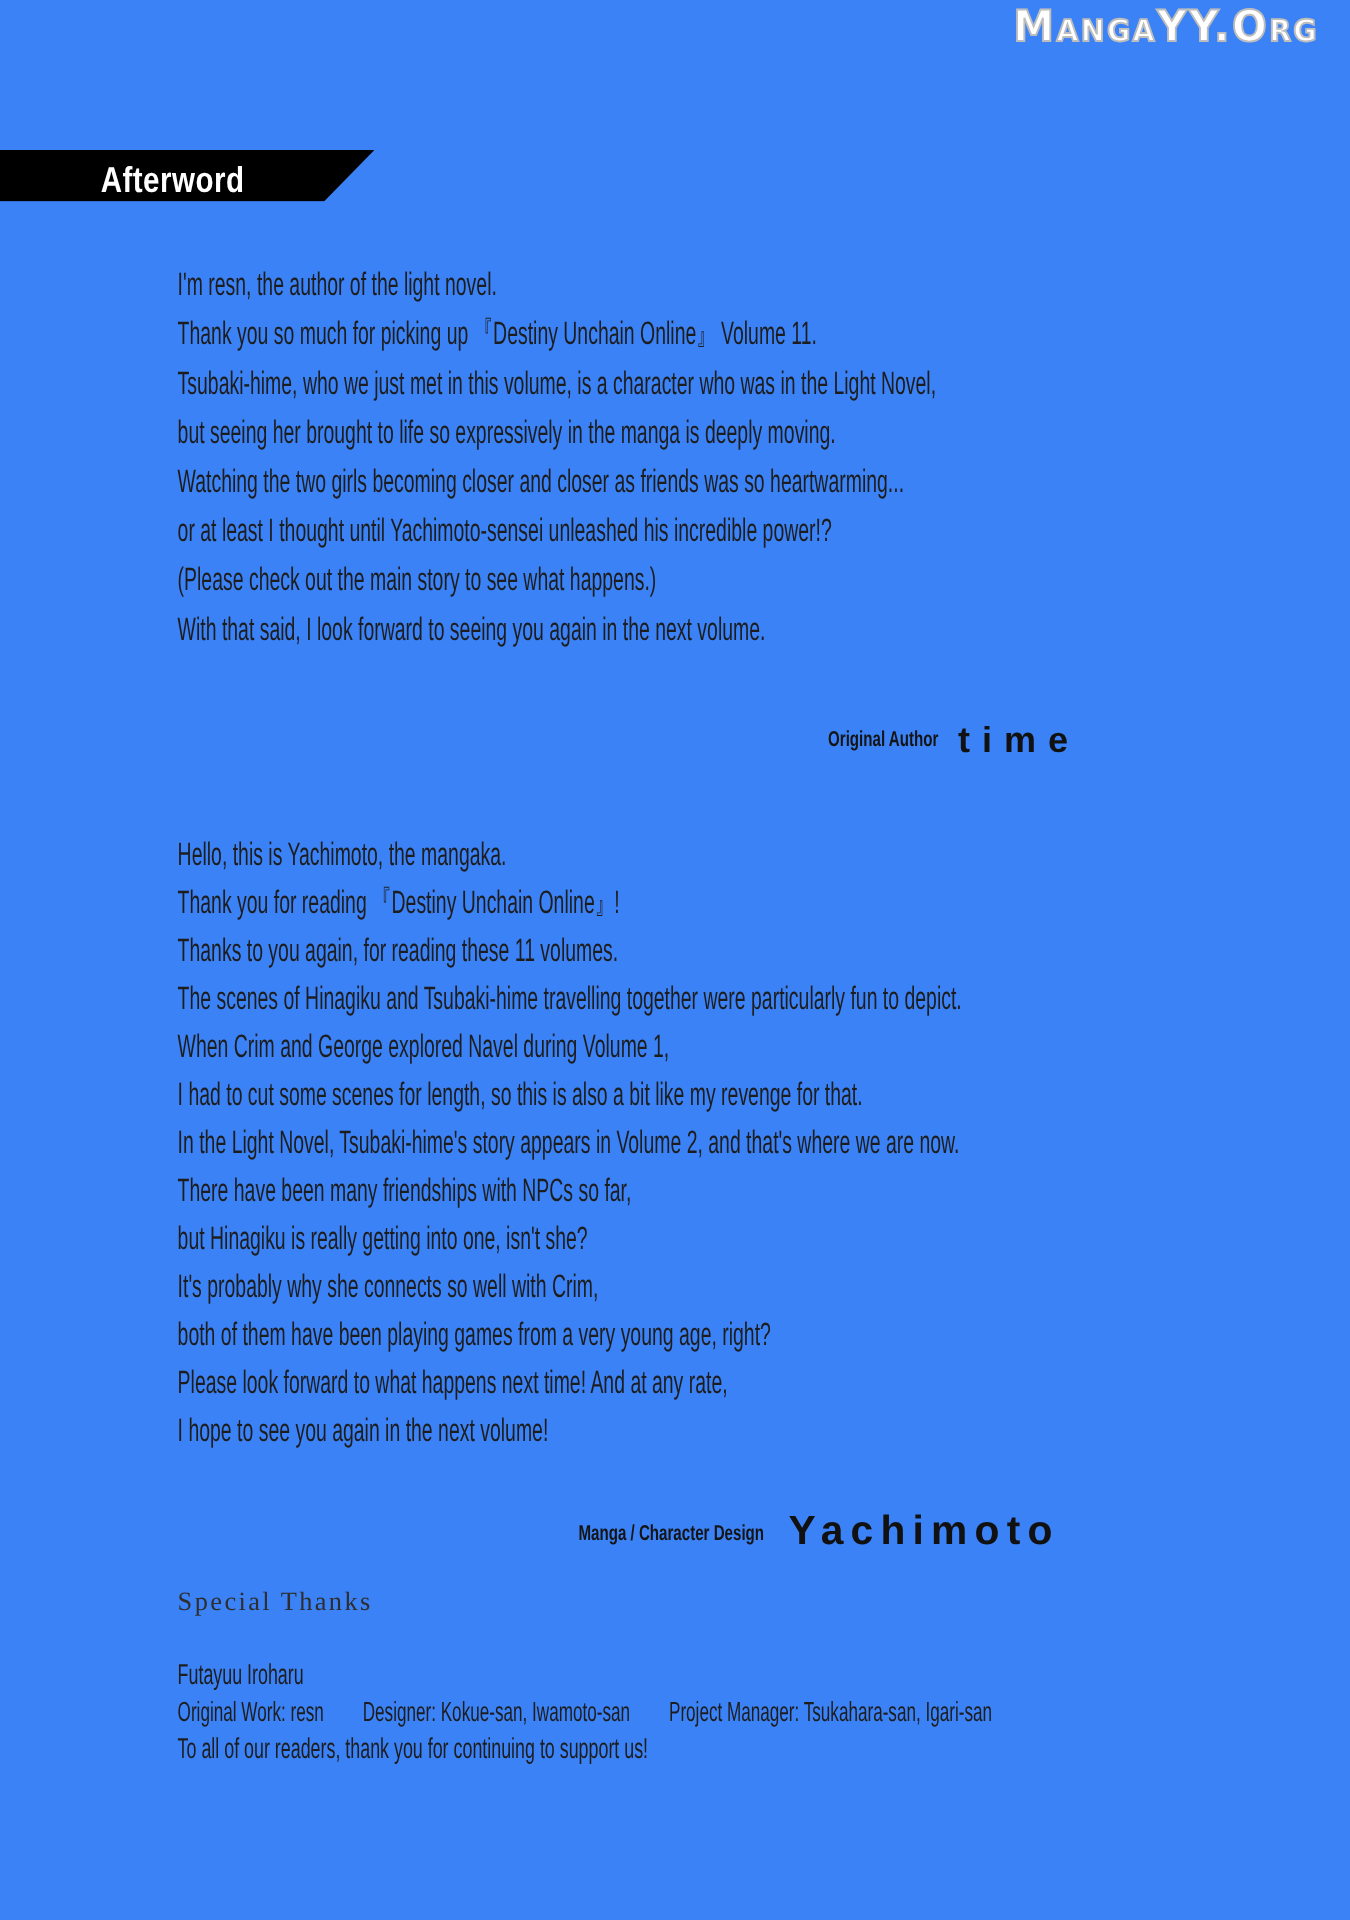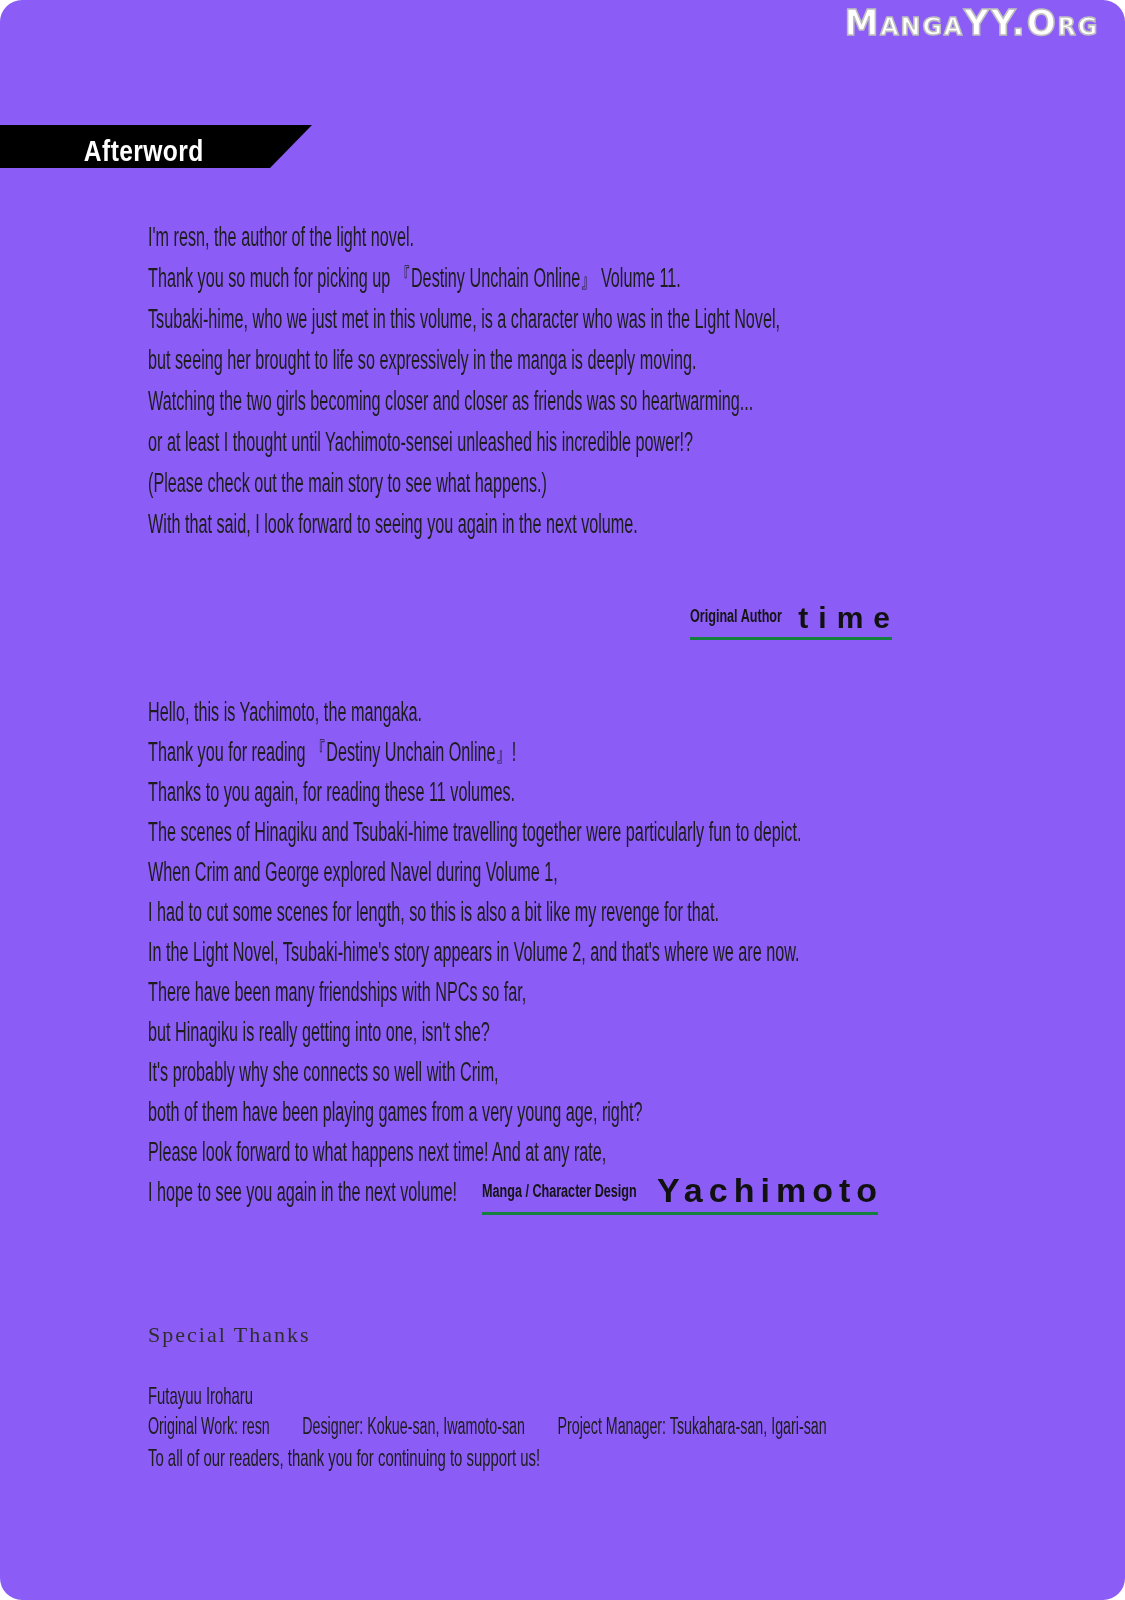--- a/index.html
+++ b/index.html
@@ -1,18 +1,18 @@
 <!DOCTYPE html>
 <html><head>
 <meta charset="utf-8">
 <style>
   html,body { margin:0; padding:0; background:#ffffff; }
   .page {
-    position:relative; width:1125px; height:1600px; background:#8b5cf6;
-    font-family:"Liberation Sans", sans-serif; color:#1d1d1d; overflow:hidden;border-radius:22px;
+    position:relative; width:1125px; height:1600px; background:#3b82f6;
+    font-family:"Liberation Sans", sans-serif; color:#1d1d1d; overflow:hidden;
   }
 
   
   .watermark {
     position:absolute; top:2px; right:26px;
     font-family:"DejaVu Sans", sans-serif; font-weight:bold;
     font-size:36px; letter-spacing:2px;
     font-variant:small-caps;
     color:#ffffff;
     -webkit-text-stroke:1.6px #bdbdbd;
@@ -36,34 +36,34 @@
   
   .para { position:absolute; left:148px; }
   .para .line {
     font-size:27px; line-height:41px; white-space:nowrap;
     transform:scaleX(0.60); transform-origin:0 50%;
     color:#1d1d1d;
   }
   .para2 .line { line-height:40px; }
 
   
-  .sig { position:absolute; border-bottom:3px solid #15803d; }
+  .sig { position:absolute; border-bottom:3px solid #3b82f6; }
   .sig-label {
     position:absolute; left:0; bottom:10px;
     font-size:18px; font-weight:bold; white-space:nowrap;
     transform:scaleX(0.70); transform-origin:0 100%;
     color:#141414;
   }
   .sig-name {
     position:absolute; right:0; bottom:2px;
     font-weight:bold; white-space:nowrap; color:#111111;
   }
   .sig1 { left:690px; top:591px; width:202px; height:46px; }
   .sig1 .sig-name { font-size:30px; letter-spacing:10px; margin-right:-8px; }
-  .sig2 { left:482px; top:1166px; width:396px; height:46px; }
+  .sig2 { left:482px; top:1252px; width:396px; height:46px; }
   .sig2 .sig-name { font-size:34px; letter-spacing:6px; margin-right:-5px; }
 
   
   .thanks { position:absolute; left:148px; top:1322px; }
   .thanks-heading {
     font-family:"Liberation Serif", serif;
     font-size:22px; letter-spacing:2px; color:#2e2e2e;
     line-height:26px; margin-bottom:32px;
   }
   .thanks .line {

